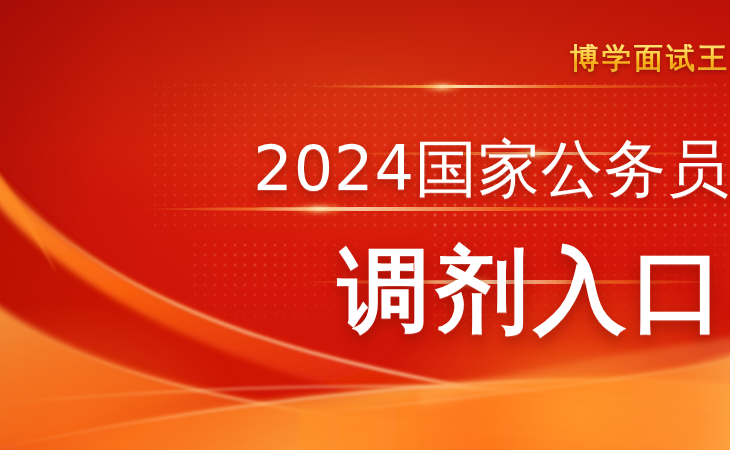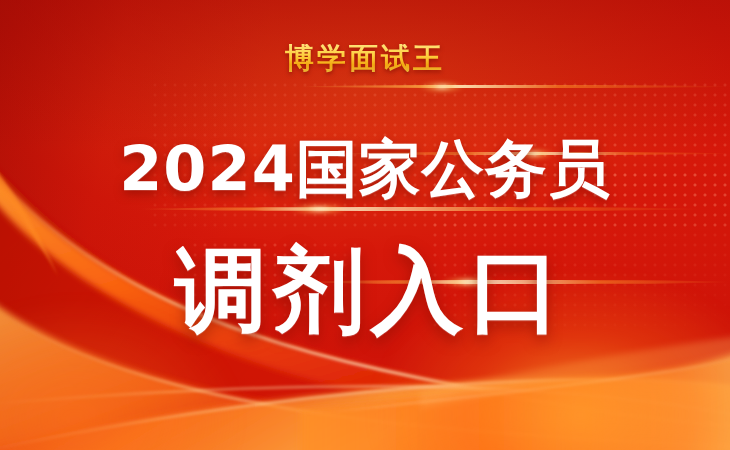--- a/index.html
+++ b/index.html
@@ -124,21 +124,21 @@
     left: -90px; bottom: -90px;
     width: 330px; height: 240px;
     background: radial-gradient(closest-side, rgba(255,120,30,0.45), rgba(220,40,8,0) 100%);
     filter: blur(8px);
   }
 
   
   .content {
     position: absolute;
     inset: 0;
-    text-align: center;
+    text-align: right;
   }
 
   .brand {
     position: absolute;
     left: 0; right: 0;
     top: 44px;
     font-size: 29px;
     font-weight: 700;
     letter-spacing: 3px;
     line-height: 1;
@@ -148,21 +148,21 @@
     color: transparent;
     -webkit-text-fill-color: transparent;
     filter: drop-shadow(0 2px 2px rgba(120,10,0,0.65));
   }
 
   .headline-1 {
     position: absolute;
     left: 0; right: 0;
     top: 138px;
     font-size: 62px;
-    font-weight: 700;
+    font-weight: 400;
     letter-spacing: 1px;
     line-height: 1;
     color: #ffffff;
     text-shadow: 0 4px 10px rgba(130,12,0,0.55), 0 1px 0 rgba(255,255,255,0.25);
   }
 
   .headline-2 {
     position: absolute;
     left: 12px; right: 0;
     top: 245px;

